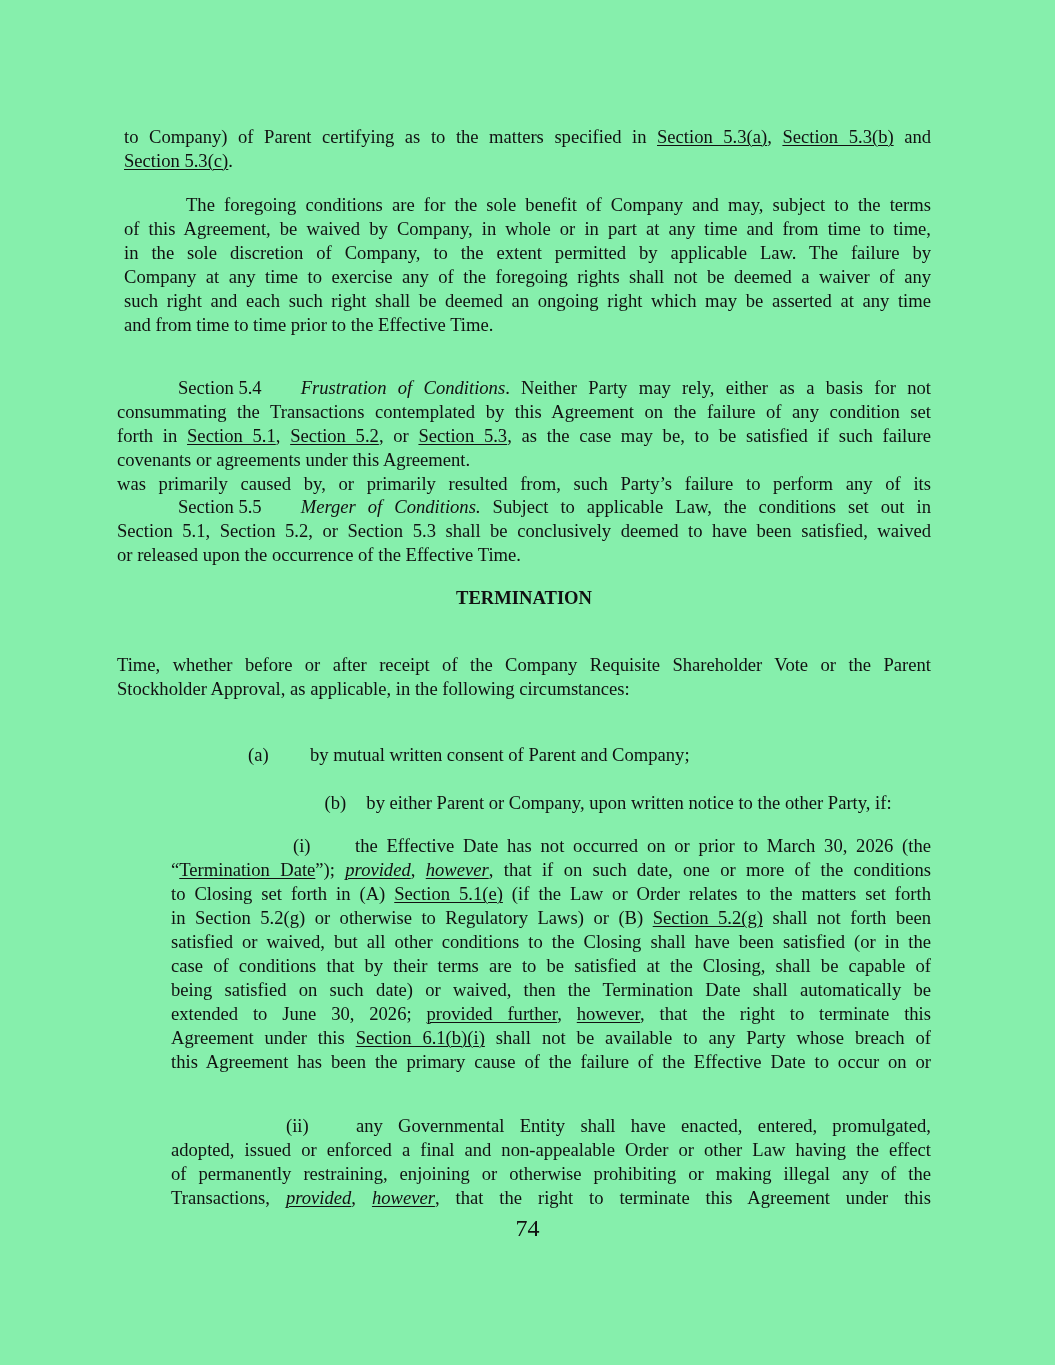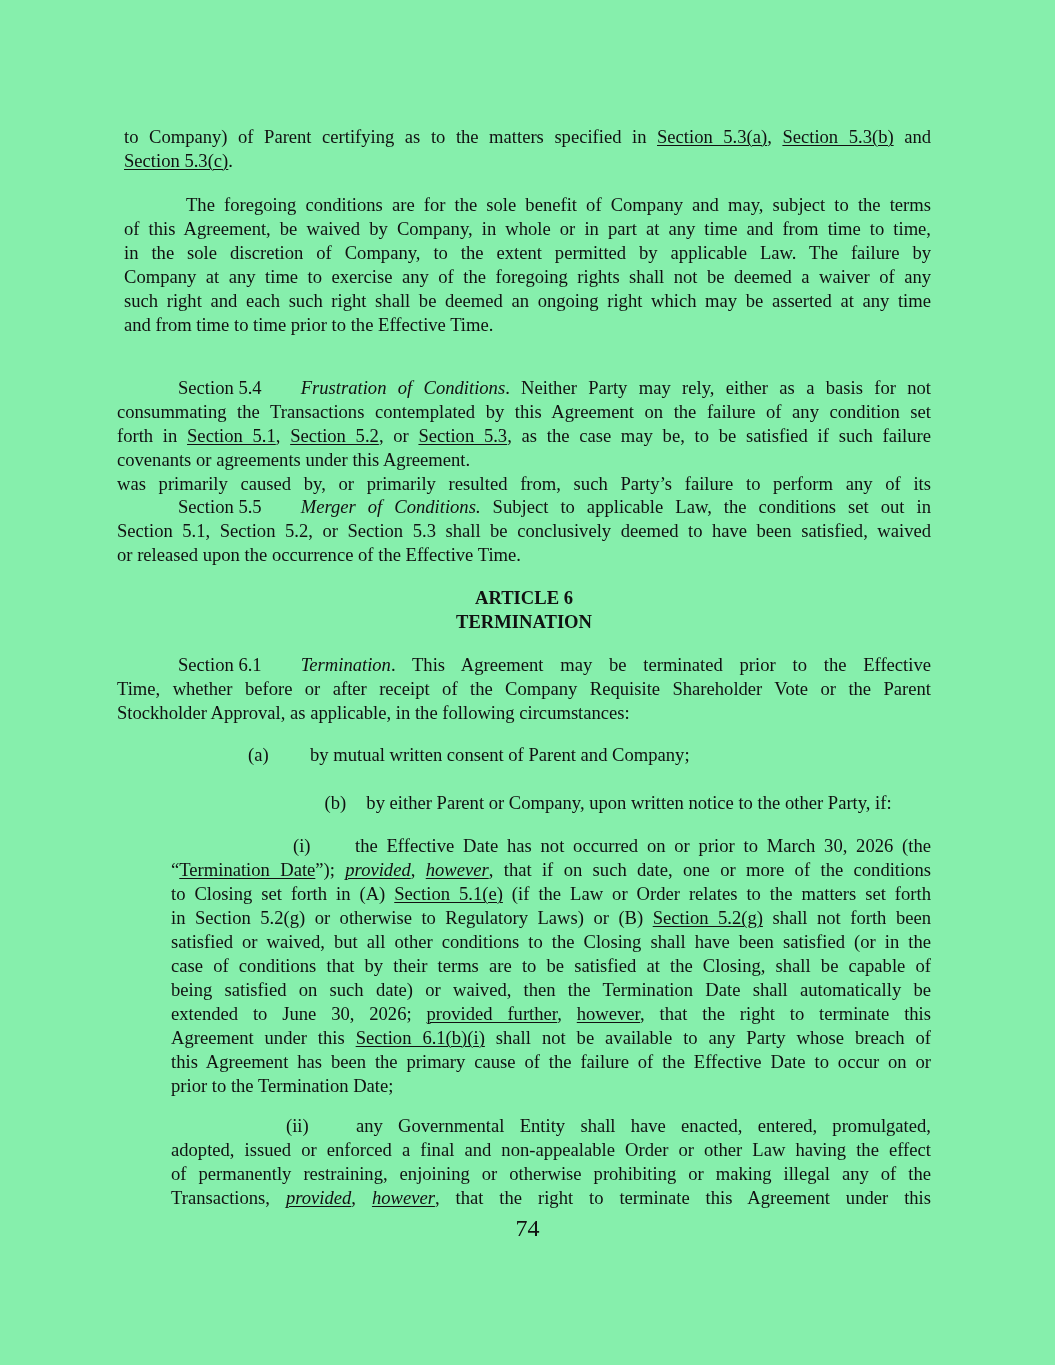--- a/index.html
+++ b/index.html
@@ -42,26 +42,24 @@
     <span class="ln j">was primarily caused by, or primarily resulted from, such Party’s failure to perform any of its</span>
   </div>
 
   <div class="blk" style="left:117px; top:495px; width:814px;">
     <span class="ln j"><span style="padding-left:61px;" class="tab">Section 5.5</span><span class="tab" style="width:39px;"></span><span class="i">Merger of Conditions.</span><span> Subject to applicable Law, the conditions set out in</span></span>
     <span class="ln j">Section 5.1, Section 5.2, or Section 5.3 shall be conclusively deemed to have been satisfied, waived</span>
     <span class="ln">or released upon the occurrence of the Effective Time.</span>
   </div>
 
   <div class="blk center" style="left:0; top:586px; width:1048px;">
-    <span class="ln">ARTICLE 6</span>
     <span class="ln">TERMINATION</span>
   </div>
 
   <div class="blk" style="left:117px; top:653px; width:814px;">
-    <span class="ln j"><span style="padding-left:61px;" class="tab">Section 6.1</span><span class="tab" style="width:39px;"></span><span class="i">Termination</span><span>. This Agreement may be terminated prior to the Effective</span></span>
     <span class="ln j">Time, whether before or after receipt of the Company Requisite Shareholder Vote or the Parent</span>
     <span class="ln">Stockholder Approval, as applicable, in the following circumstances:</span>
   </div>
 
   <div class="blk" style="left:248px; top:743px; width:700px;">
     <span class="ln"><span class="tab" style="width:62px;">(a)</span><span>by mutual written consent of Parent and Company;</span></span>
   </div>
 
   <div class="blk" style="left:248px; top:791px; width:700px;text-align:center;">
     <span class="ln"><span class="tab" style="width:62px;">(b)</span><span>by either Parent or Company, upon written notice to the other Party, if:</span></span>
@@ -71,21 +69,20 @@
     <span class="ln j"><span class="tab" style="padding-left:122px; width:62px;">(i)</span><span>the Effective Date has not occurred on or prior to March 30, 2026 (the</span></span>
     <span class="ln j"><span>“</span><span class="u">Termination Date</span><span>”); </span><span class="u i">provided</span><span>, </span><span class="u i">however</span><span>, that if on such date, one or more of the conditions</span></span>
     <span class="ln j"><span>to Closing set forth in (A) </span><span class="u">Section 5.1(e)</span><span> (if the Law or Order relates to the matters set forth</span></span>
     <span class="ln j"><span>in Section 5.2(g) or otherwise to Regulatory Laws) or (B) </span><span class="u">Section 5.2(g)</span><span> shall not forth been</span></span>
     <span class="ln j">satisfied or waived, but all other conditions to the Closing shall have been satisfied (or in the</span>
     <span class="ln j">case of conditions that by their terms are to be satisfied at the Closing, shall be capable of</span>
     <span class="ln j">being satisfied on such date) or waived, then the Termination Date shall automatically be</span>
     <span class="ln j"><span>extended to June 30, 2026; </span><span class="u">provided further</span><span>, </span><span class="u">however</span><span>, that the right to terminate this</span></span>
     <span class="ln j"><span>Agreement under this </span><span class="u">Section 6.1(b)(i)</span><span> shall not be available to any Party whose breach of</span></span>
     <span class="ln j">this Agreement has been the primary cause of the failure of the Effective Date to occur on or</span>
-    <span class="ln">prior to the Termination Date;</span>
   </div>
 
   <div class="blk" style="left:171px; top:1114px; width:760px;">
     <span class="ln j"><span class="tab" style="padding-left:115px; width:70px;">(ii)</span><span>any Governmental Entity shall have enacted, entered, promulgated,</span></span>
     <span class="ln j">adopted, issued or enforced a final and non-appealable Order or other Law having the effect</span>
     <span class="ln j">of permanently restraining, enjoining or otherwise prohibiting or making illegal any of the</span>
     <span class="ln j"><span>Transactions, </span><span class="u i">provided</span><span>, </span><span class="u i">however</span><span>, that the right to terminate this Agreement under this</span></span>
   </div>
 
   <div class="pnum">74</div>

